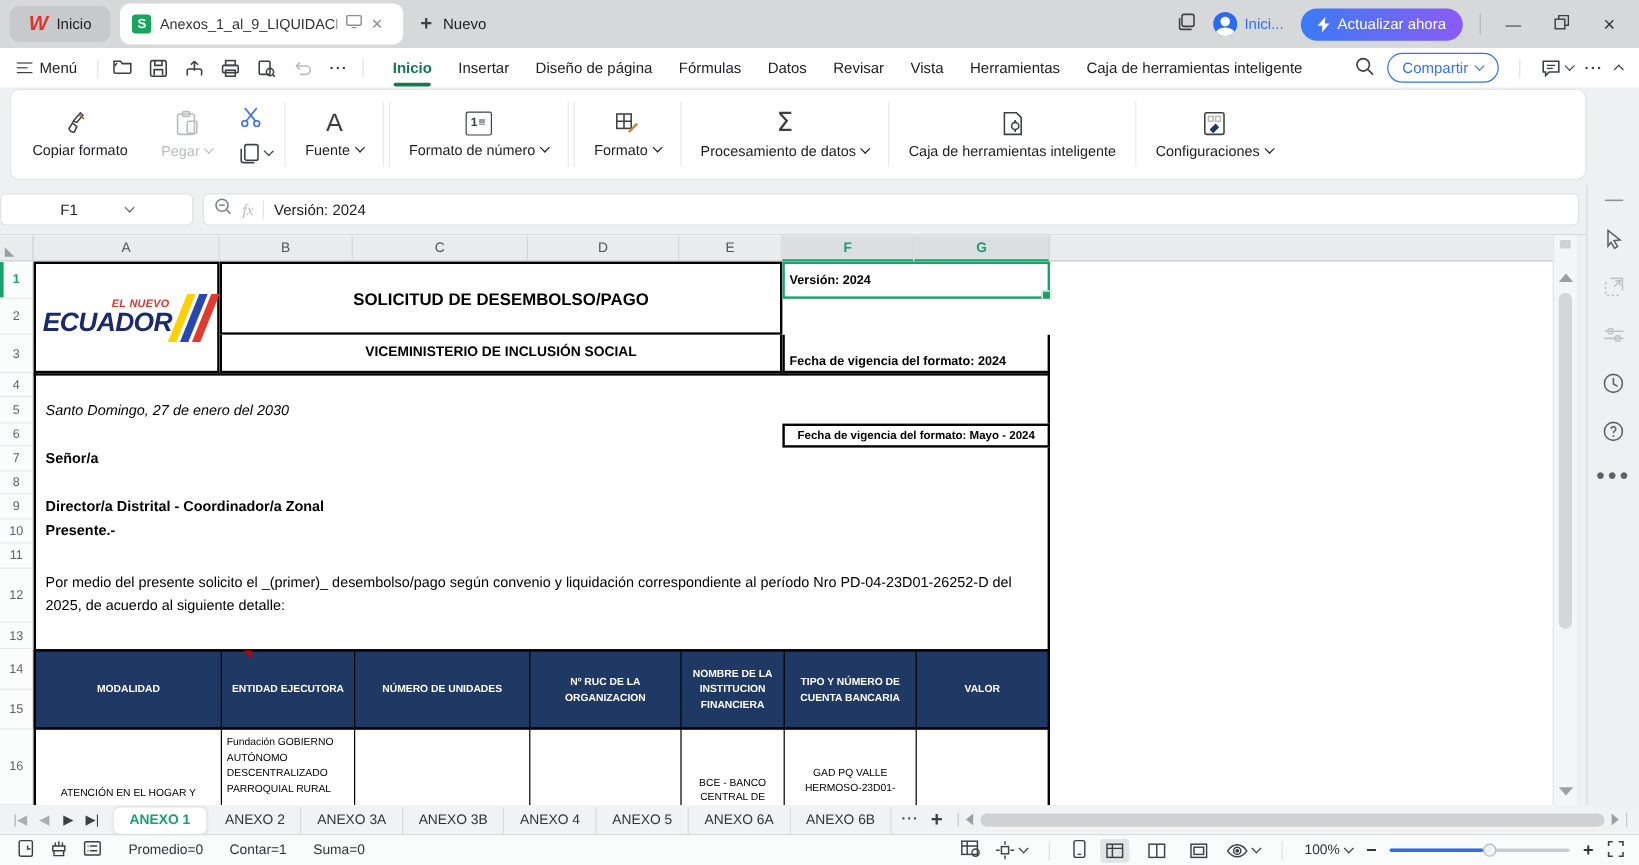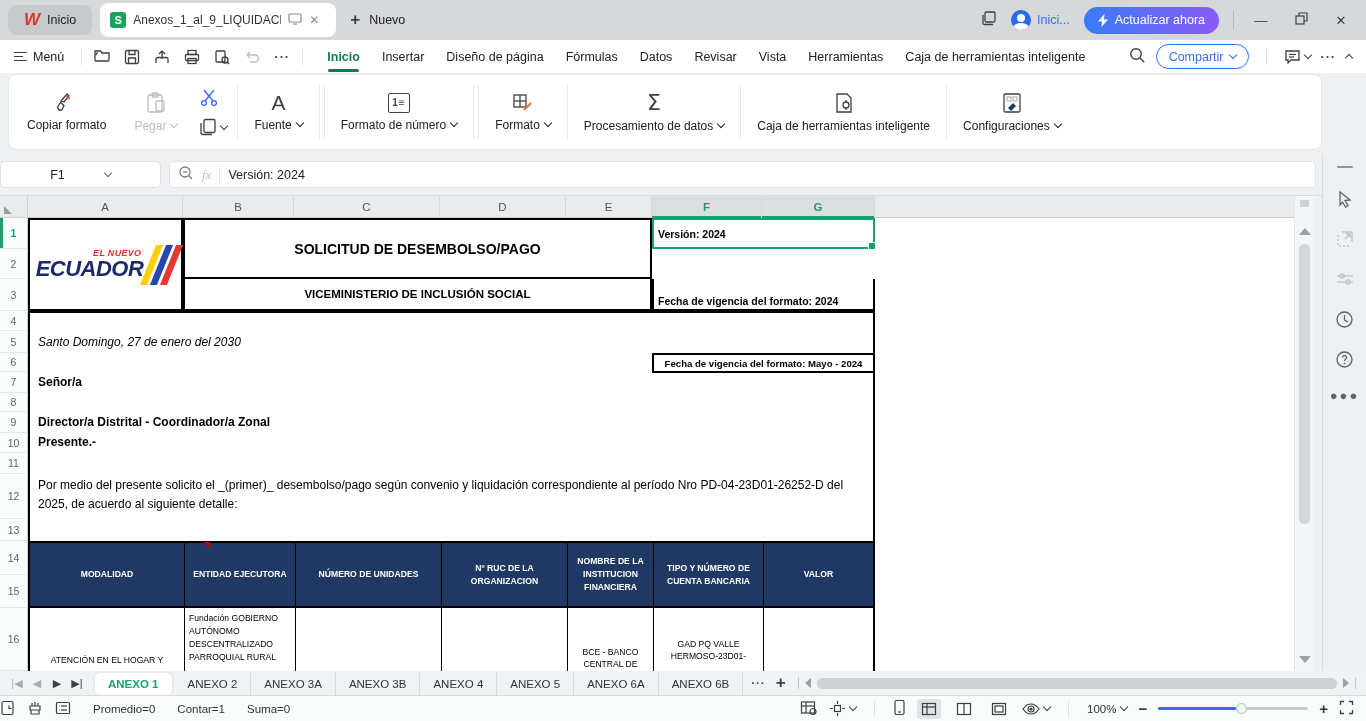--- a/index.html
+++ b/index.html
@@ -166,21 +166,21 @@
   .tab-extra { display:flex; align-items:center; gap:10px; margin-left:8px; color:#3c4043; }
   .hscroll { display:flex; align-items:center; gap:6px; margin-left:12px; flex:1; padding-right:10px; }
   .hs-sep { width:1px; height:12px; background:#c6c9cb; }
   .hs-arrow { width:0; height:0; border-top:5px solid transparent; border-bottom:5px solid transparent; }
   .hs-left { border-right:6px solid #9aa0a6; }
   .hs-right { border-left:6px solid #9aa0a6; }
   .hs-track { flex:1; height:11px; background:#cfd2d4; border-radius:6px; }
 
   
   .statusbar { position:absolute; top:695px; left:0; width:1366px; height:26px; background:#fafbfb; border-top:1px solid #d9dbdd; display:flex; align-items:center; font-size:11.5px; color:#2f3337; }
-  .st-left { display:flex; align-items:center; gap:12px; }
+  .st-left { display:flex; align-items:center; gap:12px; padding-left:14px; }
   .st-ic svg { stroke:#3c4043; fill:none; stroke-width:1.2; }
   .st-vals { display:flex; gap:22px; margin-left:10px; }
   .st-right { margin-left:auto; display:flex; align-items:center; gap:11px; padding-right:12px; }
   .st-right svg { stroke:#3c4043; fill:none; stroke-width:1.2; }
   .view-ic { width:24px; height:20px; display:flex; align-items:center; justify-content:center; border-radius:3px; }
   .view-ic.selected { background:#e1e3e5; }
   .zoom-slider { display:flex; align-items:center; gap:8px; }
   .zs-track { width:150px; height:3px; background:#c9ccce; border-radius:2px; position:relative; }
   .zs-fill { position:absolute; left:0; top:0; height:3px; width:52%; background:#2f6ef2; border-radius:2px; }
   .zs-dot { position:absolute; left:52%; top:-4px; width:11px; height:11px; border-radius:50%; background:#f2f3f4; border:1px solid #b7babc; }

